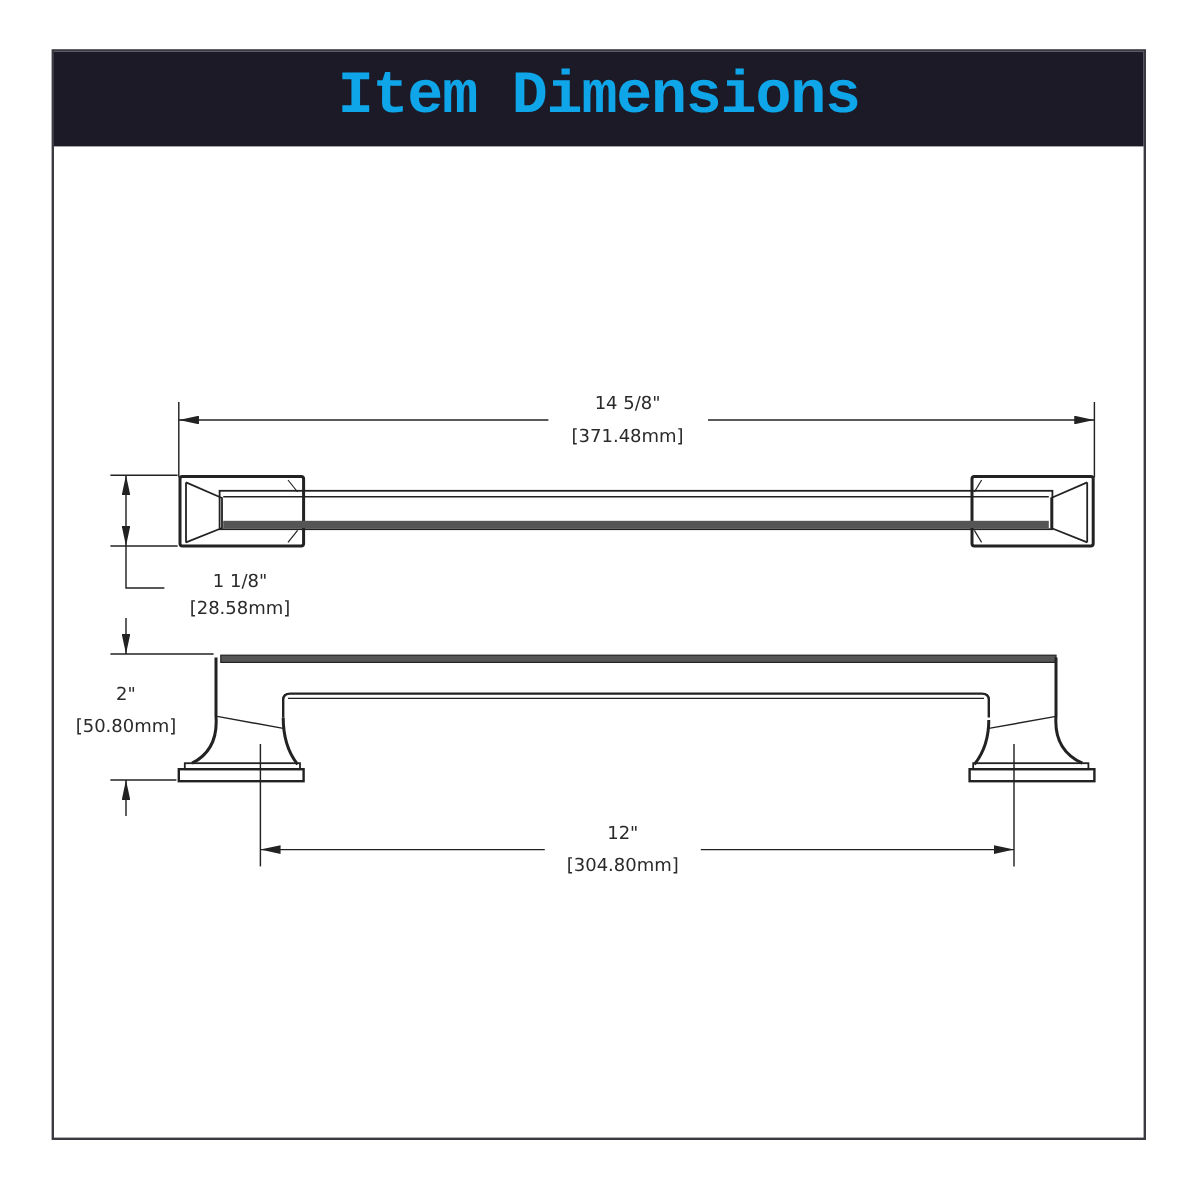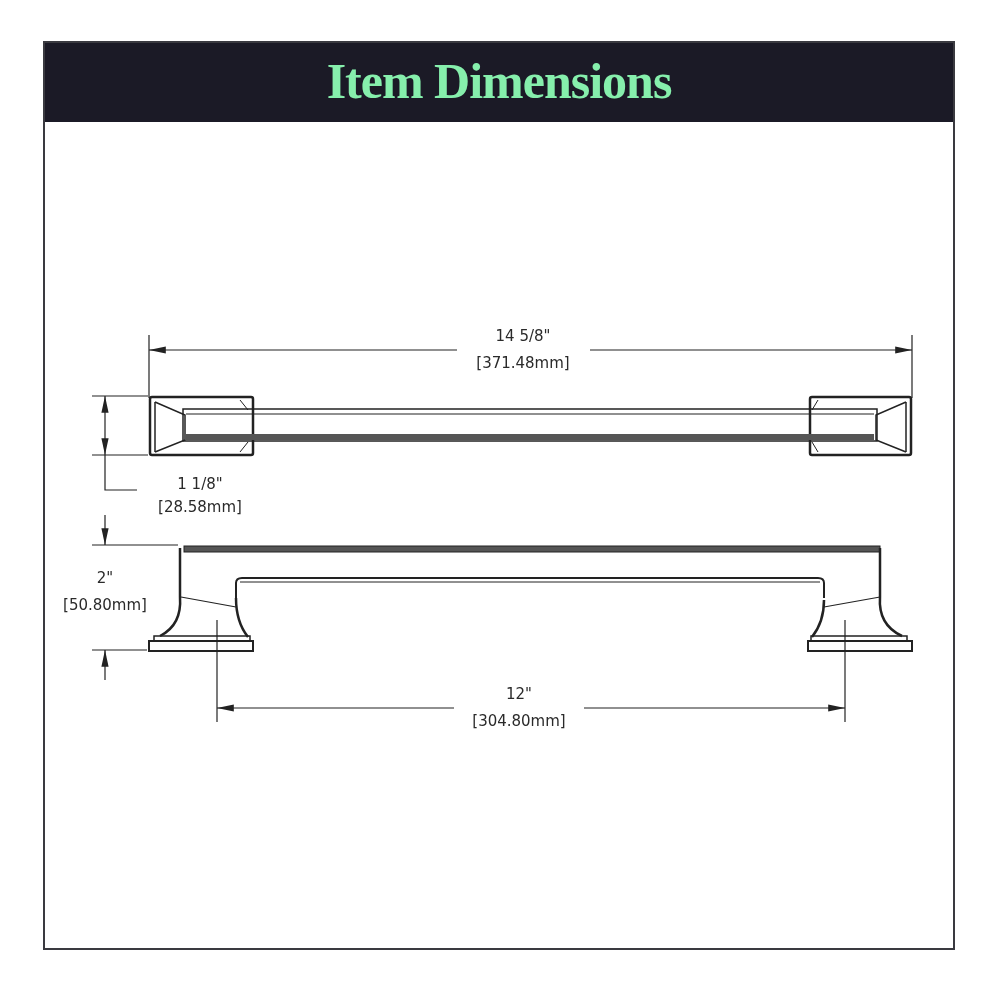--- a/index.html
+++ b/index.html
@@ -6,21 +6,21 @@
     body { width: 1000px; height: 1000px; position: relative; overflow: hidden; font-family: "DejaVu Sans", sans-serif; }
     .frame {
       position: absolute; left: 43px; top: 41px; width: 908px; height: 905px;
       border: 2px solid #3a3a40; box-sizing: content-box; background: #fff;
     }
     .header {
       position: absolute; left: 0; top: 0; width: 908px; height: 79px;
       background: #1b1a26; display: flex; align-items: center; justify-content: center;
     }
     .header-title {
-      color: #86efac; font-family: Liberation Serif, serif; font-weight: bold;
+      color: #0ea5e9; font-family: Liberation Mono, monospace; font-weight: bold;
       font-size: 50px; letter-spacing: -1px; line-height: 1; margin-top: -4px;
     }
     svg.drawing { position: absolute; left: 0; top: 0; }
     .dim-text { font-family: "DejaVu Sans", sans-serif; font-size: 15px; fill: #2a2a2a; }
   </style>
 </head>
 <body>
 
 <div class="frame">
   <div class="header">

